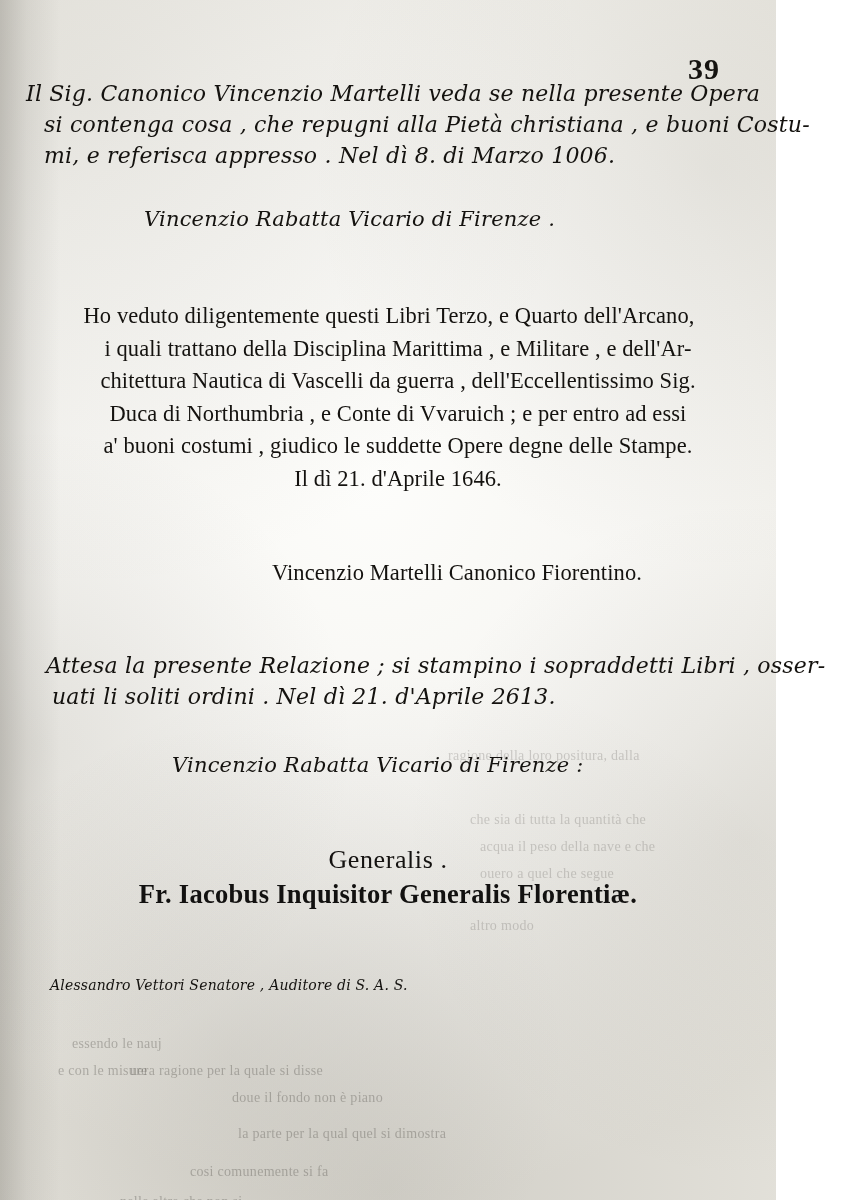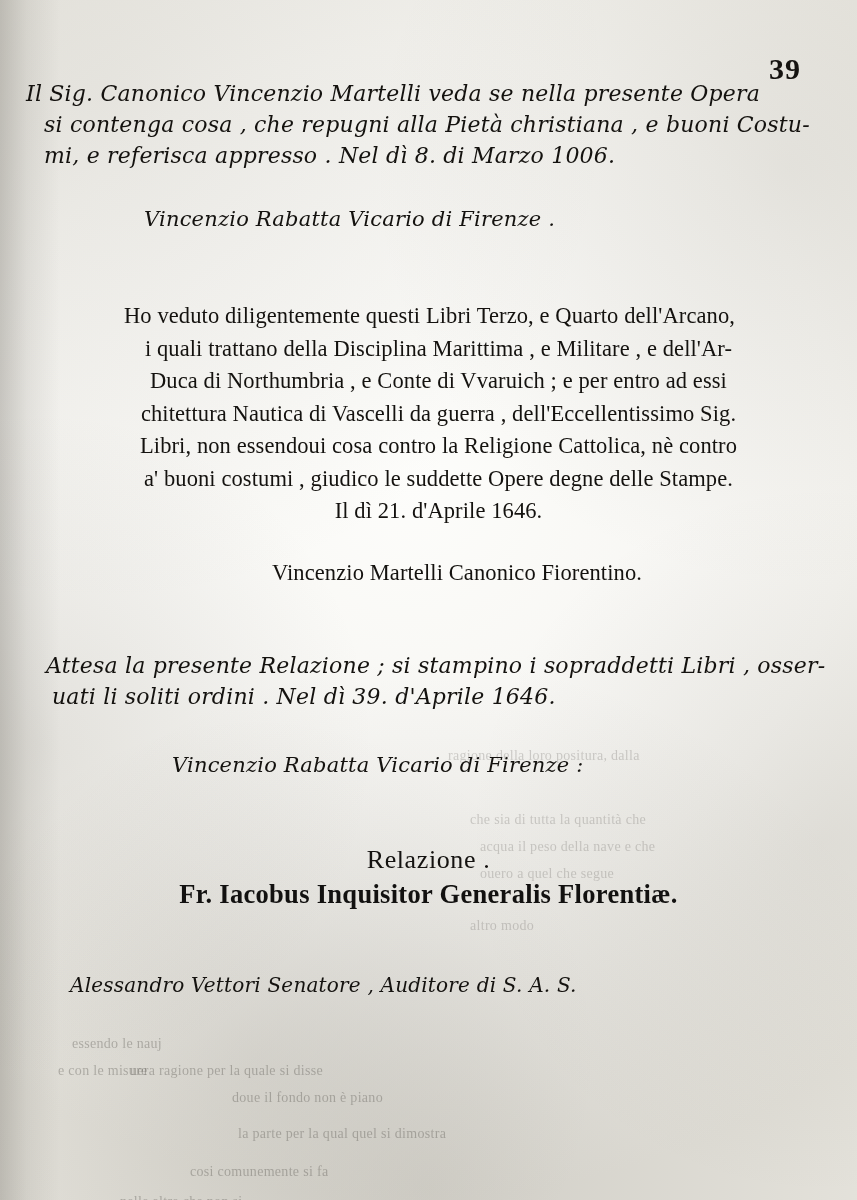--- a/index.html
+++ b/index.html
@@ -11,21 +11,21 @@
     width: 857px;
     height: 1200px;
     overflow: hidden;
     font-family: "Liberation Serif", serif;
     color: #1a1a1a;
   }
 
   
   .page {
     position: relative;
-    width: 857px;
+    width: 776px;
     height: 1200px;
     background:
       radial-gradient(ellipse 85% 60% at 48% 40%, #fdfdfb 0%, #f4f3ee 60%, #e8e6de 100%),
       linear-gradient(100deg, #efeee7 0%, #f8f7f2 18%, #fbfaf6 50%, #f3f1ea 82%, #e6e3da 100%);
     filter: saturate(0.85);
   }
   
   .page::before {
     content: "";
     position: absolute;
@@ -149,22 +149,21 @@
     font-family: "Liberation Serif", serif;
     font-size: 26.5px;
     font-weight: 700;
     letter-spacing: 0.3px;
     color: #121110;
   }
 
   #signature-4 {
     top: 970px;
     left: 50px;
-    font-size: 20px;
-    margin-left: 20px;
+    font-size: 14px;
   }
 
   
   .ghost {
     position: absolute;
     font-family: "Liberation Serif", serif;
     color: rgba(70,66,58,0.22);
     font-size: 14px;
     line-height: 27px;
     letter-spacing: 0.3px;
@@ -199,38 +198,37 @@
       <span class="l l1">Il Sig. Canonico Vincenzio Martelli veda se nella presente Opera</span>
       <span class="l l2">si contenga cosa , che repugni alla Pietà christiana , e buoni Costu-</span>
       <span class="l l3">mi, e referisca appresso . Nel dì 8. di Marzo 1006.</span>
     </div>
 
     <div class="block italic-hand" id="signature-1">Vincenzio Rabatta Vicario di Firenze .</div>
 
     <div class="block roman" id="review-paragraph">
       <span class="l l1">Ho veduto diligentemente questi Libri Terzo, e Quarto dell'Arcano,</span>
       <span class="l l2">i quali trattano della Disciplina Marittima , e Militare , e dell'Ar-</span>
+      <span class="l l3">chitettura Nautica di Vascelli da guerra , dell'Eccellentissimo Sig.</span>
       <span class="l l4">Duca di Northumbria , e Conte di Vvaruich ; e per entro ad essi</span>
-      <span class="l l3">chitettura Nautica di Vascelli da guerra , dell'Eccellentissimo Sig.</span>
-      <span class="l l5">Libri, non essendoui cosa contro la Religione Cattolica, nè contro</span>
       <span class="l l6">a' buoni costumi , giudico le suddette Opere degne delle Stampe.</span>
       <span class="l l7">Il dì 21. d'Aprile  1646.</span>
     </div>
 
     <div class="block roman" id="signature-2">Vincenzio Martelli Canonico Fiorentino.</div>
 
     <div class="block italic-hand" id="approval-note-2">
       <span class="l l1">Attesa la presente Relazione ; si stampino i sopraddetti Libri , osser-</span>
-      <span class="l l2">uati li soliti ordini .  Nel dì 39. d'Aprile  1646.</span>
+      <span class="l l2">uati li soliti ordini .  Nel dì 21. d'Aprile  2613.</span>
     </div>
 
     <div class="block italic-hand" id="signature-3">Vincenzio Rabatta Vicario di Firenze :</div>
 
     <div class="block" id="imprimatur">
-      <span class="title">Relazione .</span>
+      <span class="title">Generalis .</span>
       <span class="officer">Fr. Iacobus Inquisitor Generalis Florentiæ.</span>
     </div>
 
     <div class="block italic-hand" id="signature-4">Alessandro Vettori Senatore , Auditore di S. A. S.</div>
 
   </div>
 
   <div class="ghost" id="ghost-1">ragione della loro positura, dalla</div>
   <div class="ghost" id="ghost-2">che sia di tutta la quantità che</div>
   <div class="ghost" id="ghost-3">acqua il peso della nave e che</div>

